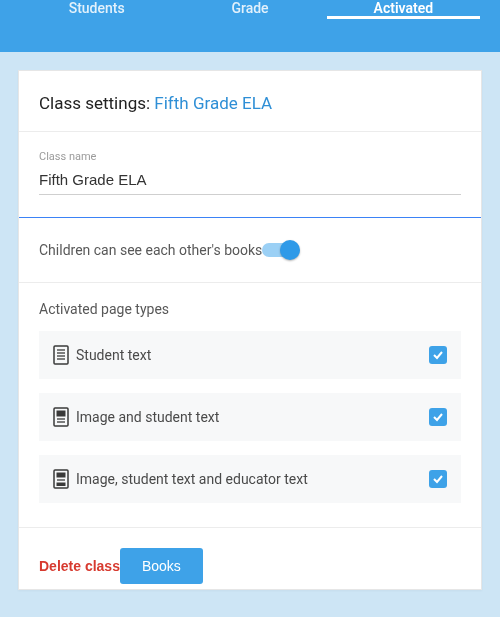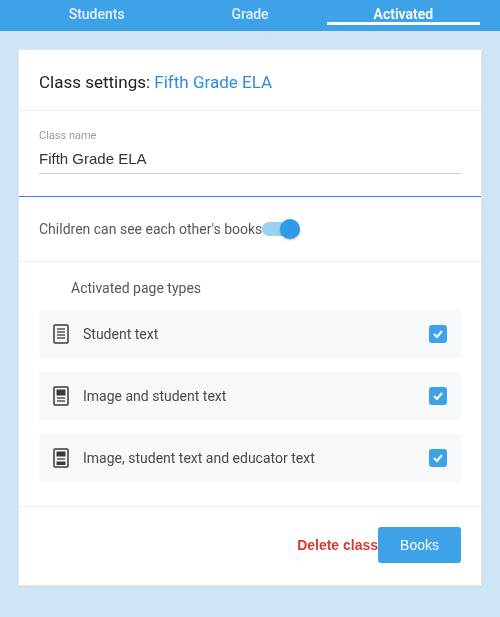--- a/index.html
+++ b/index.html
@@ -4,24 +4,24 @@
 <style>
   * { box-sizing: border-box; margin: 0; padding: 0; }
   body {
     font-family: -apple-system, BlinkMacSystemFont, "Segoe UI", Roboto, Helvetica, Arial, sans-serif;
     background: #cde5f5;
     width: 500px;
     height: 617px;
     overflow: hidden;
   }
   .tabbar {
-    height: 31px;
+    height: 52px;
     background: #3ea2e8;
     display: flex;
-    align-items: center;
+    align-items: flex-start;
     padding: 0 20px;
   }
   .tab {
     flex: 1;
     display: flex;
     align-items: center;
     justify-content: center;
     color: #ffffff;
     font-size: 14px;
     font-weight: 500;
@@ -96,29 +96,28 @@
     box-shadow: 0 1px 2px rgba(0,0,0,0.3);
   }
   .pagetypes-section {
     padding: 18px 20px 10px 20px;
     border-bottom: 1px solid #ececec;
   }
   .pt-title {
     font-size: 14px;
     color: #585858;
     margin-bottom: 14px;
-    margin-left: 32px;
   }
   .pt-row {
     background: #f7f8f9;
     padding: 14px 14px;
     margin-bottom: 14px;
     display: flex;
     align-items: center;
-    gap: 14px;
+    gap: 7px;
   }
   .pt-row .pt-label {
     flex: 1;
     font-size: 14px;
     color: #4a4a4a;
   }
   .chk {
     width: 18px;
     height: 18px;
     background: #3ea2e8;
@@ -126,22 +125,22 @@
     display: flex;
     align-items: center;
     justify-content: center;
     cursor: pointer;
   }
   .chk svg { width: 12px; height: 12px; }
   .pt-icon svg { width: 16px; height: 20px; display: block; }
   .footer {
     display: flex;
     align-items: center;
-    justify-content: flex-end;
-    padding: 20px 20px 22px 20px;
+    justify-content: flex-start;
+    padding: 20px 20px 5px 20px;
   }
   .delete-btn {
     color: #d73a2f;
     font-size: 14px;
     font-weight: 600;
     background: none;
     border: none;
     cursor: pointer;
   }
   .save-btn {

